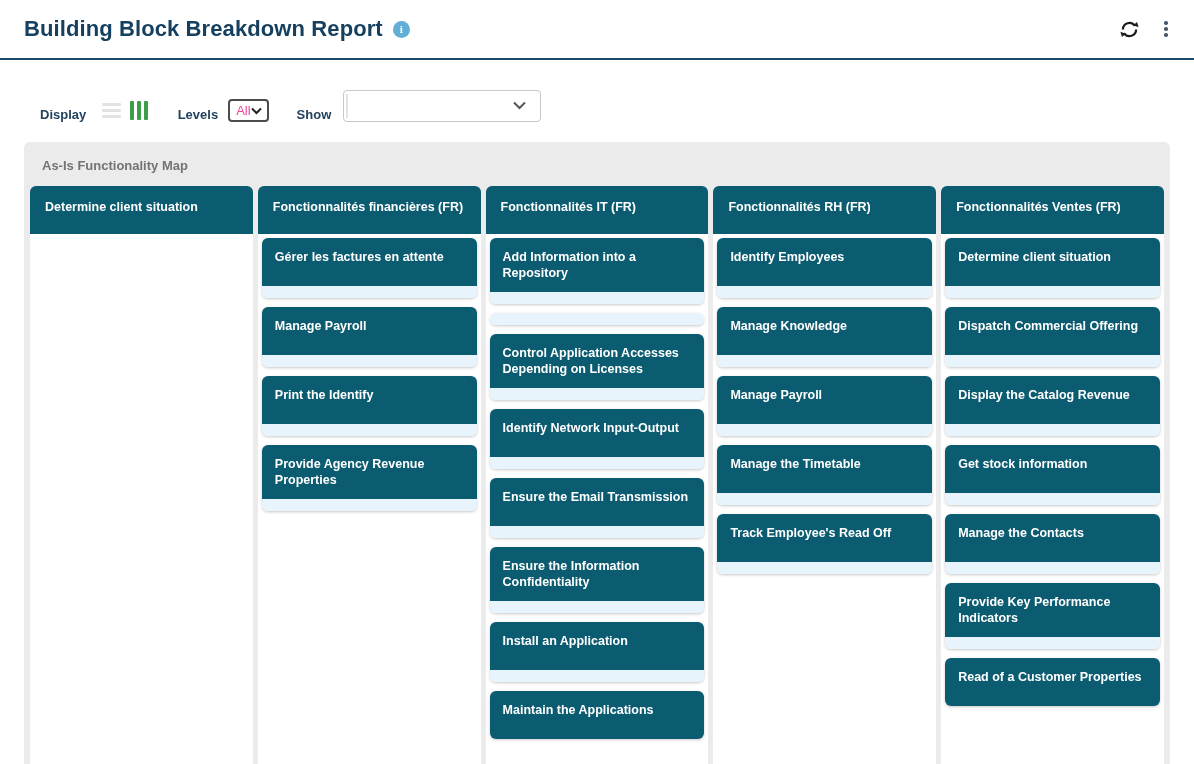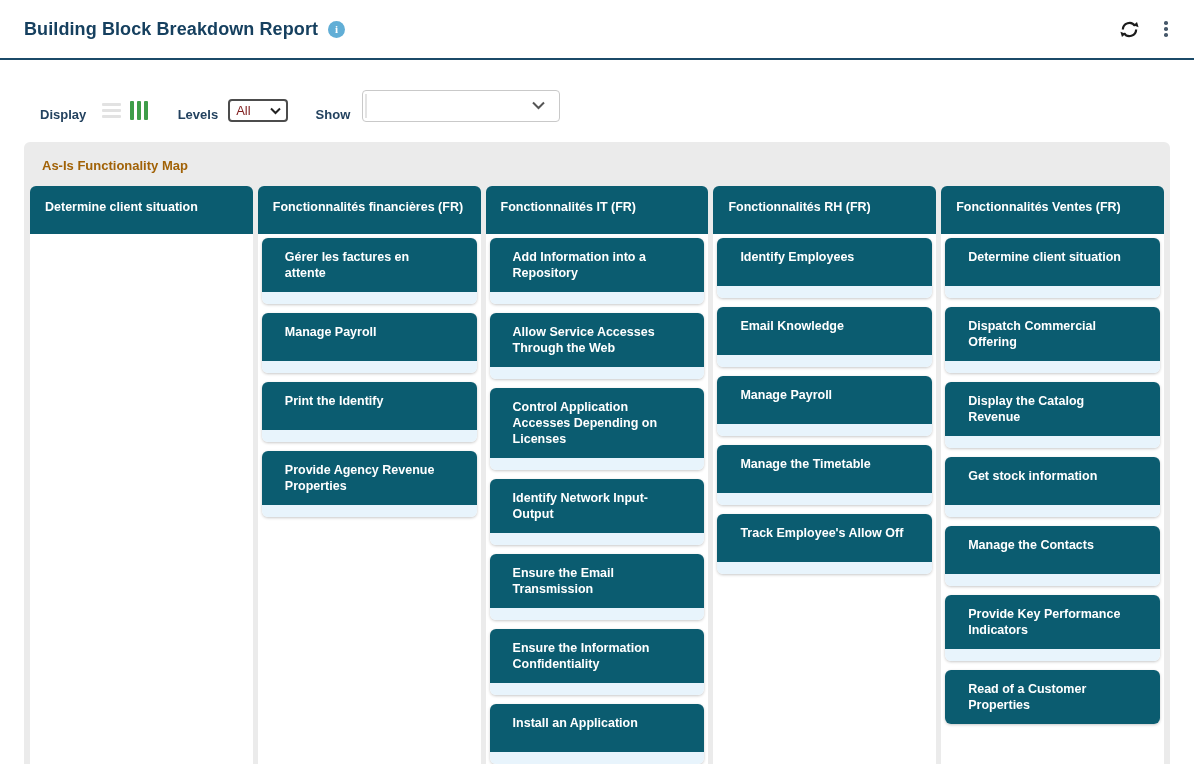--- a/index.html
+++ b/index.html
@@ -3,60 +3,60 @@
 <meta charset="utf-8">
 <style>
   * { margin:0; padding:0; box-sizing:border-box; }
   html,body { width:1194px; height:764px; overflow:hidden; background:#fff;
               font-family:"Liberation Sans", sans-serif; }
 
   
   .app-header{ height:60px; display:flex; align-items:center; justify-content:space-between;
                padding:0 22px 0 24px; border-bottom:2px solid #1b4a68; background:#fff; }
   .title-row{ display:flex; align-items:center; gap:10px; }
-  .page-title{ font-size:18px; font-weight:bold; color:#16405f; letter-spacing:.1px; }
+  .page-title{ font-size:22px; font-weight:bold; color:#16405f; letter-spacing:.1px; }
   .info-badge{ width:17px; height:17px; border-radius:50%; background:#61aed6; color:#fff;
                font-size:11px; font-weight:bold; display:flex; align-items:center;
                justify-content:center; font-family:"Liberation Serif", serif; cursor:pointer; }
   .header-actions{ display:flex; align-items:center; gap:20px; }
   .icon-btn{ display:flex; align-items:center; justify-content:center; cursor:pointer; }
   .kebab{ display:flex; flex-direction:column; gap:2.6px; padding:2px 4px; }
   .kebab i{ width:3.6px; height:3.6px; border-radius:50%; background:#47596b; display:block; }
 
   
   .toolbar{ display:flex; align-items:flex-end; margin:28px 0 0 40px; height:34px; }
   .tb-label{ font-size:13px; font-weight:bold; color:#23425f; }
   .view-icons{ display:flex; align-items:center; gap:5px; margin:0 28px 0 14px; }
   .rows-ic{ display:flex; flex-direction:column; gap:2.5px; padding:2px; cursor:pointer; }
   .rows-ic i{ width:19px; height:3.2px; background:#e2e2e2; border-radius:1px; display:block; }
   .cols-ic{ display:flex; gap:3px; padding:2px; cursor:pointer; }
   .cols-ic i{ width:3.8px; height:19px; background:#3e9d49; border-radius:1px; display:block; }
   .levels-select{ margin:0 28px 0 10px; border:2px solid #4c4c4c; border-radius:4px;
-                  background:#fff; display:flex; align-items:center; gap:19px;
-                  padding:2px 5px 2px 6px; font-size:13px; color:#7f1d1d; cursor:pointer; }
+                  background:#fff; display:flex; align-items:center; gap:0;
+                  padding:2px 5px 2px 6px; font-size:13px; color:#ec4899; cursor:pointer; }
   .show-combo{ margin-left:12px; width:198px; height:32px; border:1px solid #c9c9c9;
                border-radius:4px; background:#fff; position:relative; cursor:pointer; }
   .show-combo .caret-bar{ position:absolute; left:2px; top:3px; bottom:3px; width:2px; background:#e3e3e3; }
   .show-combo .combo-value{ position:absolute; left:10px; top:7px; font-size:13px; color:#333; }
   .show-combo .chev{ position:absolute; right:14px; top:10px; }
 
   
   .panel{ margin:20px 24px 0 24px; background:#ebebeb; border-radius:6px;
           height:660px; overflow:hidden; }
-  .panel-title{ font-size:13px; font-weight:bold; color:#a16207; padding:16px 18px 13px 18px; }
+  .panel-title{ font-size:13px; font-weight:bold; color:#737373; padding:16px 18px 13px 18px; }
   .columns{ display:flex; gap:5px; padding:0 6px; align-items:stretch; height:600px; }
   .col{ flex:1; display:flex; flex-direction:column; min-width:0; }
   .col-header{ background:#0b5c70; color:#fff; border-radius:6px 6px 0 0;
                padding:13px 15px; min-height:48px; font-size:12.5px; font-weight:bold;
                line-height:16px; cursor:pointer; }
   .col-body{ background:#fff; border-radius:0 0 6px 6px; flex:1; padding:4px;
              display:flex; flex-direction:column; gap:9px; }
   .bb-card{ border-radius:6px; overflow:hidden; box-shadow:0 1px 3px rgba(0,0,0,.22);
             flex:none; cursor:pointer; }
-  .bb-title{ background:#0b5c70; color:#fff; padding:11px 23px; min-height:48px;
+  .bb-title{ background:#0b5c70; color:#fff; padding:11px 13px; min-height:48px;
              font-size:12.5px; font-weight:bold; line-height:16px; }
   .bb-strip{ background:#e8f4fc; height:12px; }
 </style>
 </head>
 <body>
 
 <header class="app-header">
   <div class="title-row">
     <h1 class="page-title">Building Block Breakdown Report</h1>
     <span class="info-badge">i</span>
@@ -150,21 +150,20 @@
     <div class="col-header">
       <span class="col-header-text">Fonctionnalités IT (FR)</span>
     </div>
     <div class="col-body">
   <div class="bb-card">
     <div class="bb-title">Add Information into a Repository</div>
     <div class="bb-strip"></div>
   </div>
 
   <div class="bb-card">
-    <div class="bb-title">Allow Service Accesses Through the Web</div>
     <div class="bb-strip"></div>
   </div>
 
   <div class="bb-card">
     <div class="bb-title">Control Application Accesses Depending on Licenses</div>
     <div class="bb-strip"></div>
   </div>
 
   <div class="bb-card">
     <div class="bb-title">Identify Network Input-Output</div>
@@ -197,36 +196,36 @@
     <div class="col-header">
       <span class="col-header-text">Fonctionnalités RH (FR)</span>
     </div>
     <div class="col-body">
   <div class="bb-card">
     <div class="bb-title">Identify Employees</div>
     <div class="bb-strip"></div>
   </div>
 
   <div class="bb-card">
-    <div class="bb-title">Email Knowledge</div>
+    <div class="bb-title">Manage Knowledge</div>
     <div class="bb-strip"></div>
   </div>
 
   <div class="bb-card">
     <div class="bb-title">Manage Payroll</div>
     <div class="bb-strip"></div>
   </div>
 
   <div class="bb-card">
     <div class="bb-title">Manage the Timetable</div>
     <div class="bb-strip"></div>
   </div>
 
   <div class="bb-card">
-    <div class="bb-title">Track Employee's Allow Off</div>
+    <div class="bb-title">Track Employee's Read Off</div>
     <div class="bb-strip"></div>
   </div>
 </div>
   </div>
 
   <div class="col">
     <div class="col-header">
       <span class="col-header-text">Fonctionnalités Ventes (FR)</span>
     </div>
     <div class="col-body">

